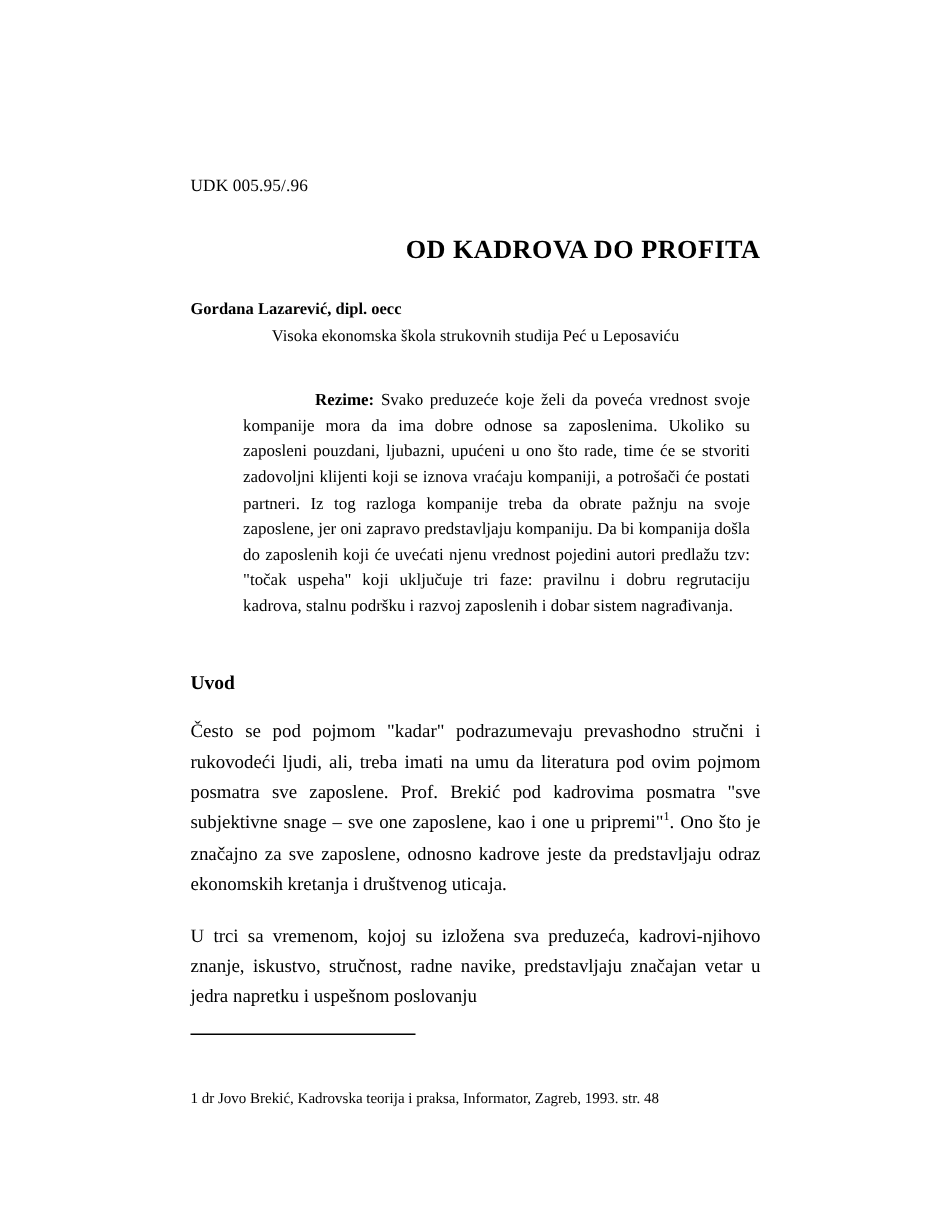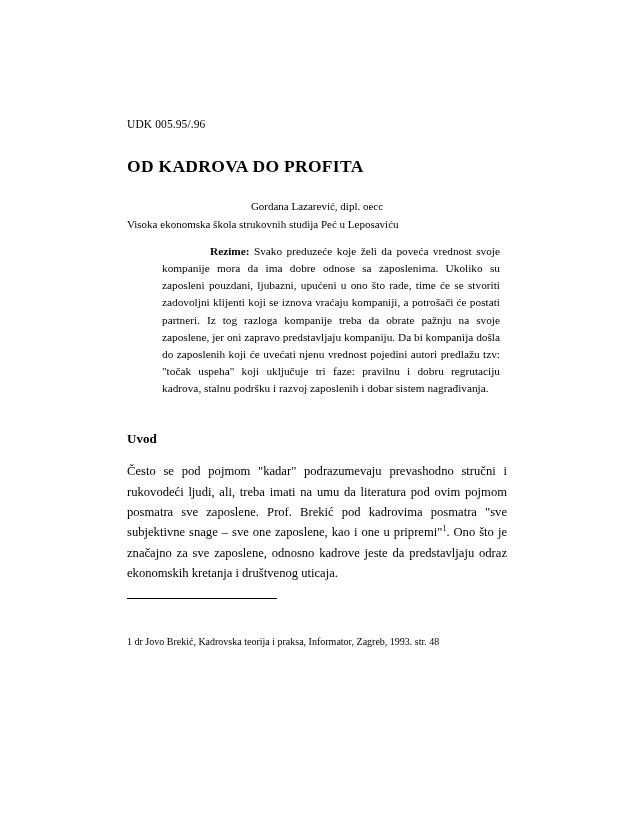--- a/index.html
+++ b/index.html
@@ -25,37 +25,38 @@
     left: 127px;
     top: 118px;
     width: 380px;
   }
   .udk {
     font-size: 11.5px;
     letter-spacing: 0.1px;
     margin-bottom: 26px;
   }
   .doc-title {
-    text-align: left;
+    text-align: right;
     font-size: 17.5px;
     font-weight: bold;
     letter-spacing: 0.3px;
     margin-bottom: 22px;
   }
   .author {
+    text-align: left;
+    font-size: 11px;
+    line-height: 1.45;
+    margin-bottom: 2px;
+    font-weight: bold;
+  }
+  .affiliation {
     text-align: center;
     font-size: 11px;
     line-height: 1.45;
-    margin-bottom: 2px;
-  }
-  .affiliation {
-    text-align: left;
-    font-size: 11px;
-    line-height: 1.45;
-    margin-bottom: 10px;
+    margin-bottom: 26px;
   }
   .abstract {
     margin-left: 35px;
     margin-right: 7px;
     font-size: 11.3px;
     line-height: 1.52;
     text-align: justify;
   }
   .abstract .lead {
     font-weight: bold;
@@ -104,18 +105,19 @@
 
     <div class="author">Gordana Lazarević, dipl. oecc</div>
     <div class="affiliation">Visoka ekonomska škola strukovnih studija Peć u Leposaviću</div>
 
     <div class="abstract"><span class="lead">Rezime:</span><span> Svako preduzeće koje želi da poveća vrednost svoje kompanije mora da ima dobre odnose sa zaposlenima. Ukoliko su zaposleni pouzdani, ljubazni, upućeni u ono što rade, time će se stvoriti zadovoljni klijenti koji se iznova vraćaju kompaniji, a potrošači će postati partneri. Iz tog razloga kompanije treba da obrate pažnju na svoje zaposlene, jer oni zapravo predstavljaju kompaniju. Da bi kompanija došla do zaposlenih koji će uvećati njenu vrednost pojedini autori predlažu tzv: "točak uspeha" koji uključuje tri faze: pravilnu i dobru regrutaciju kadrova, stalnu podršku i razvoj zaposlenih i dobar sistem nagrađivanja.</span></div>
 
     <div class="section-heading">Uvod</div>
 
     <div class="body-par"><span>Često se pod pojmom "kadar" podrazumevaju prevashodno stručni i rukovodeći ljudi, ali, treba imati na umu da literatura pod ovim pojmom posmatra sve zaposlene. Prof. Brekić pod kadrovima posmatra "sve subjektivne snage – sve one zaposlene, kao i one u pripremi"</span><sup>1</sup><span>. Ono što je značajno za sve zaposlene, odnosno kadrove jeste da predstavljaju odraz ekonomskih kretanja i društvenog uticaja.</span></div>
 
+    <div class="body-par">U trci sa vremenom, kojoj su izložena sva preduzeća, kadrovi-njihovo znanje, iskustvo, stručnost, radne navike, predstavljaju značajan vetar u jedra napretku i uspešnom poslovanju</div>
 
     <div class="footnote-rule"></div>
     <div class="footnote">1 dr Jovo Brekić, Kadrovska teorija i praksa, Informator, Zagreb, 1993. str. 48</div>
 
   </div>
 </div>
 
 </body></html>

